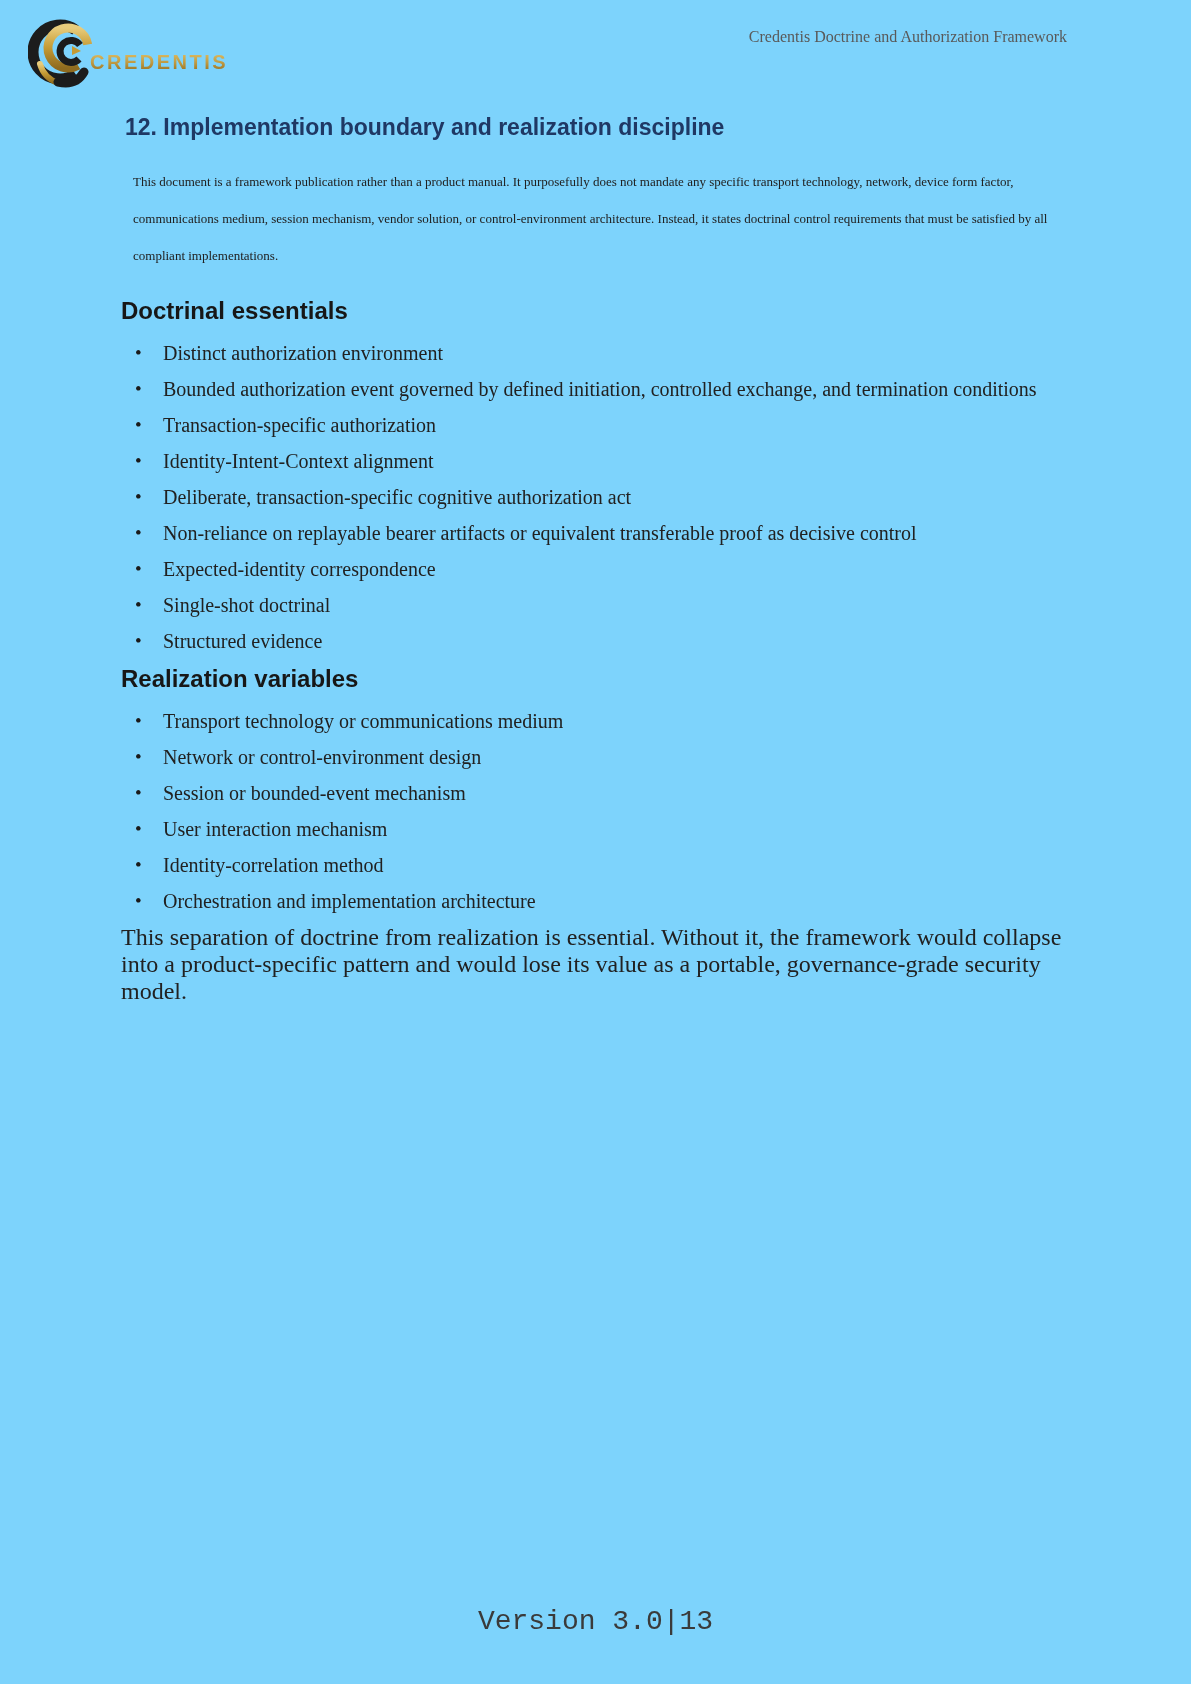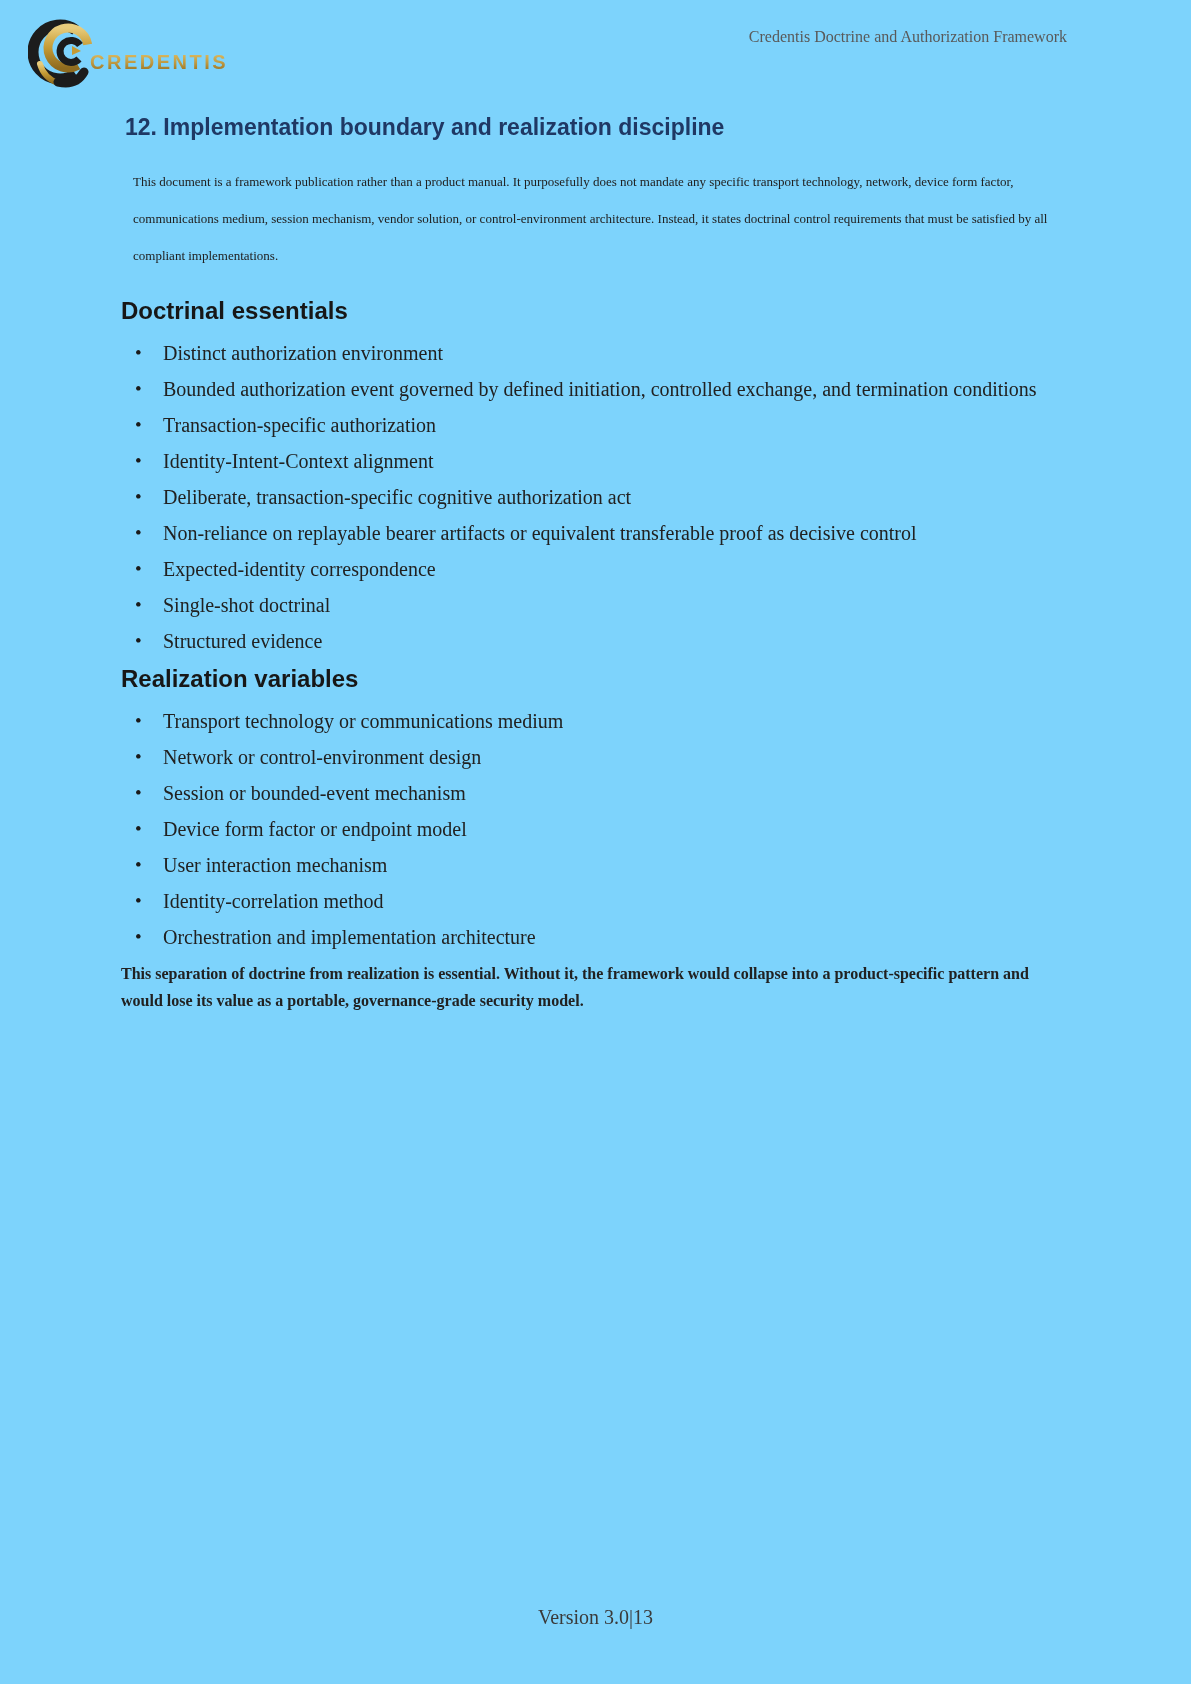--- a/index.html
+++ b/index.html
@@ -68,37 +68,36 @@
   }
   ul.bullets li::before {
     content: "\2022";
     position: absolute;
     left: 14px;
     top: 0;
     font-size: 19px;
     color: #1a1a1a;
   }
   p.closing-par {
-    font-size: 16px;
+    font-size: 24px;
     line-height: 27px;
     margin: 8px 0 16px 0;
     color: #212121;
-    font-weight: bold;
   }
 
   
   .footer {
     position: absolute;
     left: 0;
     top: 1606px;
     width: 100%;
     text-align: center;
-    font-size: 20px;
+    font-size: 28px;
     color: #3a3a3a;
-    font-family: Liberation Serif, serif;
+    font-family: Liberation Mono, monospace;
   }
 </style>
 </head>
 <body>
 
 <div class="page">
 
   <svg class="logo-svg" width="210" height="78" viewBox="0 0 210 78">
     <defs>
       <linearGradient id="gmark" x1="0" y1="0" x2="0" y2="1">
@@ -144,21 +143,20 @@
       <li>Single-shot doctrinal</li>
       <li>Structured evidence</li>
     </ul>
 
     <h2 class="sub-heading">Realization variables</h2>
 
     <ul class="bullets">
       <li>Transport technology or communications medium</li>
       <li>Network or control-environment design</li>
       <li>Session or bounded-event mechanism</li>
-      <li>Device form factor or endpoint model</li>
       <li>User interaction mechanism</li>
       <li>Identity-correlation method</li>
       <li>Orchestration and implementation architecture</li>
     </ul>
 
     <p class="closing-par">This separation of doctrine from realization is essential. Without it, the framework would collapse into a product-specific pattern and would lose its value as a portable, governance-grade security model.</p>
 
   </div>
 
   <div class="footer">Version 3.0|13</div>

